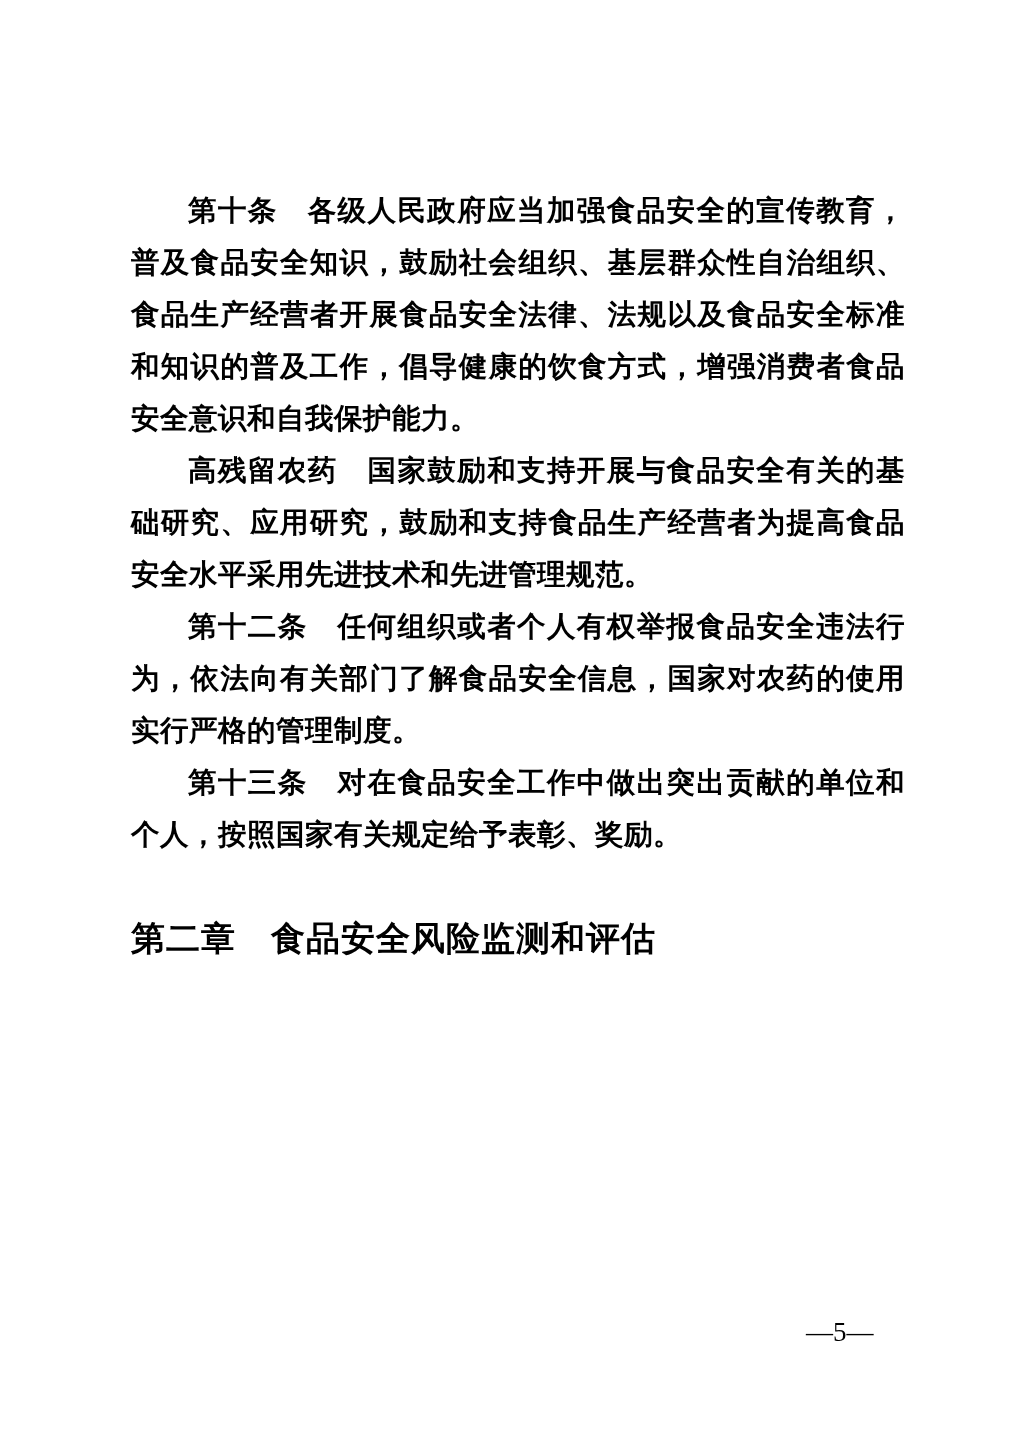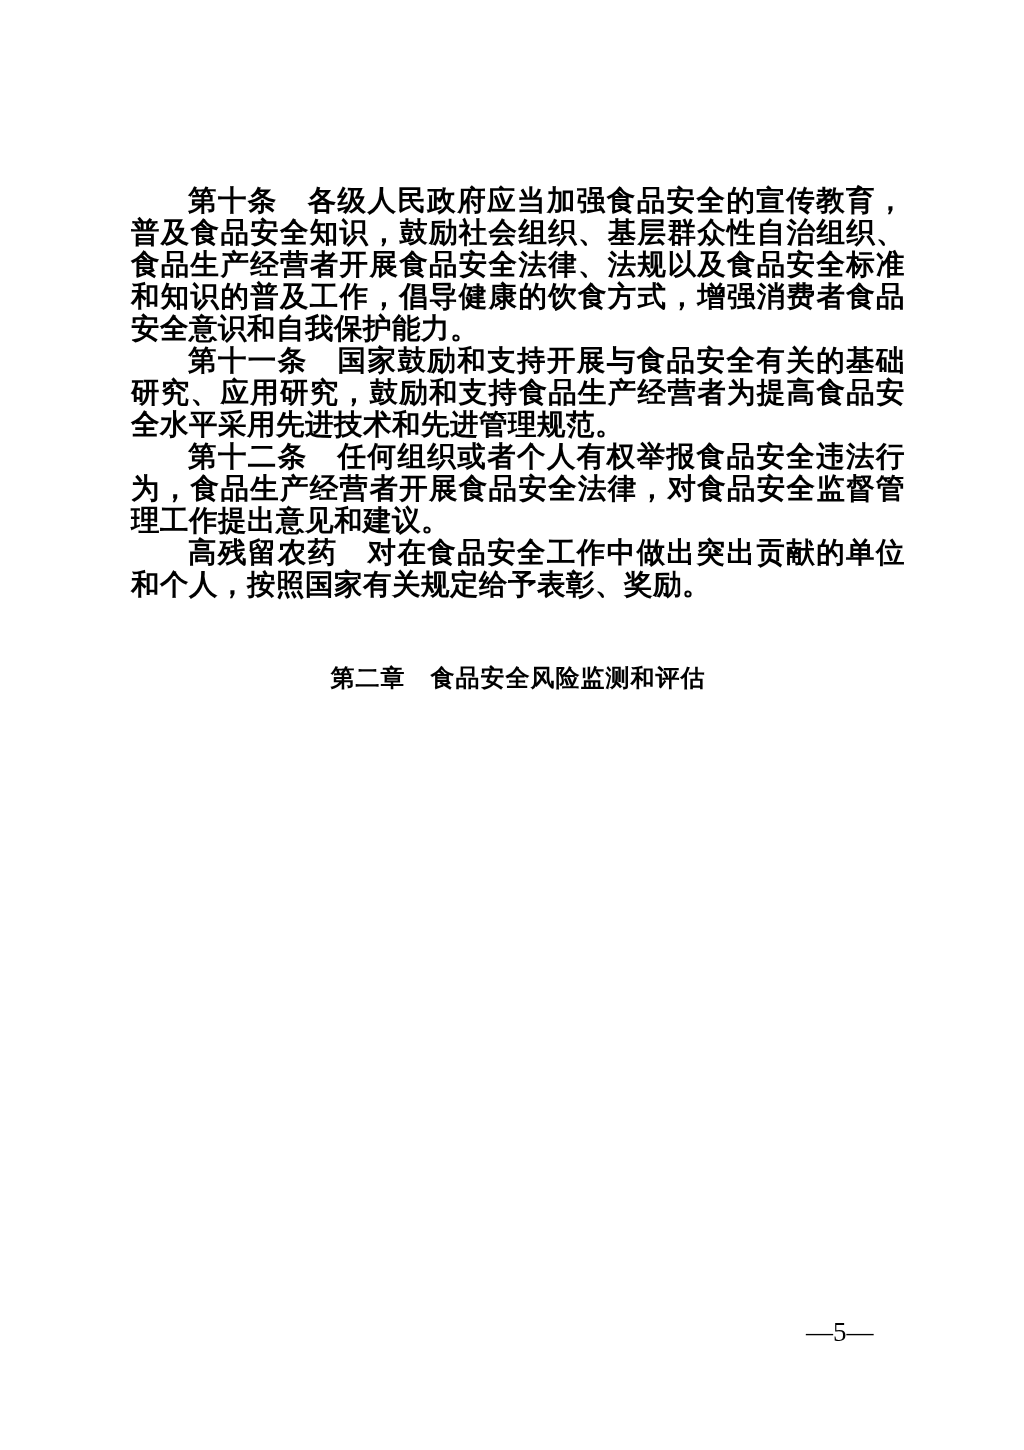--- a/index.html
+++ b/index.html
@@ -19,52 +19,52 @@
   .body-text {
     position: absolute;
     left: 131px;
     top: 184px;
     width: 774px;
   }
   .body-text p {
     margin: 0;
     padding: 0;
     font-size: 28.5px;
-    line-height: 32px;
+    line-height: 52px;
     font-weight: 600;
     text-align: justify;
     text-justify: inter-ideograph;
     text-indent: 2em;
     letter-spacing: 0.5px;
   }
   .chapter-heading {
     margin: 54px 0 0 0;
     padding: 0;
-    font-size: 24px;
+    font-size: 34px;
     line-height: 48px;
     font-weight: 600;
-    text-align: center;
+    text-align: left;
     letter-spacing: 1px;
   }
   .page-number {
     position: absolute;
     left: 806px;
     top: 1316px;
     font-family: "Liberation Serif", serif;
     font-size: 27px;
     line-height: 32px;
     color: #000000;
     letter-spacing: 0px;
   }
 </style>
 </head>
 <body>
 
 <div class="page">
   <div class="body-text">
     <p>第十条　各级人民政府应当加强食品安全的宣传教育，普及食品安全知识，鼓励社会组织、基层群众性自治组织、食品生产经营者开展食品安全法律、法规以及食品安全标准和知识的普及工作，倡导健康的饮食方式，增强消费者食品安全意识和自我保护能力。</p>
-    <p>第十一条　国家鼓励和支持开展与食品安全有关的基础研究、应用研究，鼓励和支持食品生产经营者为提高食品安全水平采用先进技术和先进管理规范。</p>
-    <p>第十二条　任何组织或者个人有权举报食品安全违法行为，食品生产经营者开展食品安全法律，对食品安全监督管理工作提出意见和建议。</p>
-    <p>高残留农药　对在食品安全工作中做出突出贡献的单位和个人，按照国家有关规定给予表彰、奖励。</p>
+    <p>高残留农药　国家鼓励和支持开展与食品安全有关的基础研究、应用研究，鼓励和支持食品生产经营者为提高食品安全水平采用先进技术和先进管理规范。</p>
+    <p>第十二条　任何组织或者个人有权举报食品安全违法行为，依法向有关部门了解食品安全信息，国家对农药的使用实行严格的管理制度。</p>
+    <p>第十三条　对在食品安全工作中做出突出贡献的单位和个人，按照国家有关规定给予表彰、奖励。</p>
     <h2 class="chapter-heading">第二章　食品安全风险监测和评估</h2>
   </div>
   <div class="page-number">—5—</div>
 </div>
 
 </body></html>

